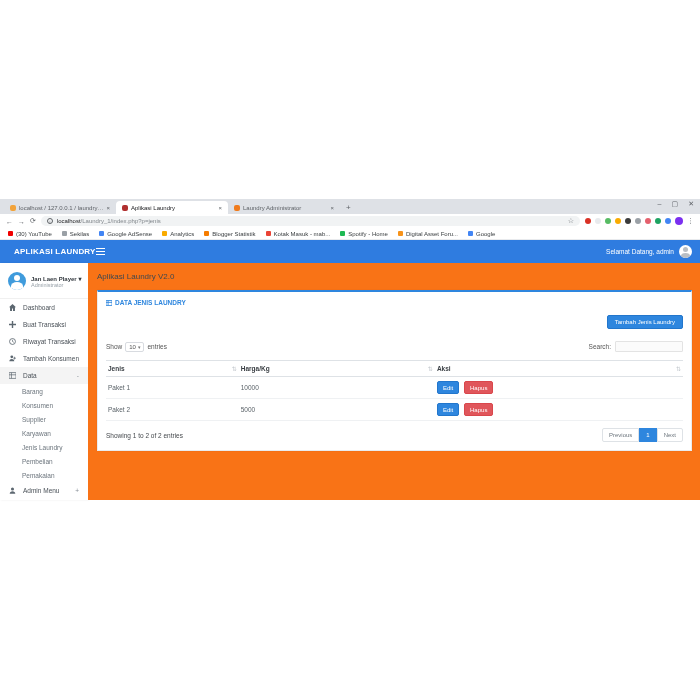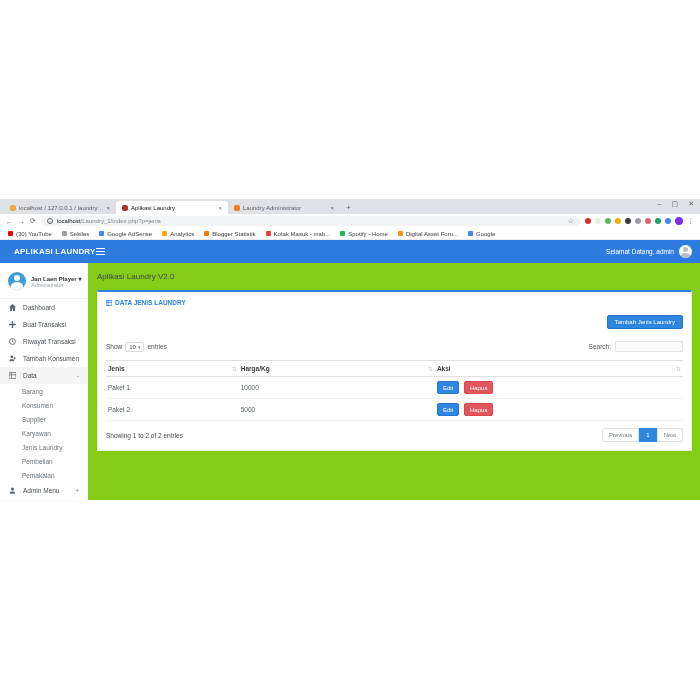--- a/index.html
+++ b/index.html
@@ -52,21 +52,21 @@
   .u-name { font-size:6px; font-weight:bold; color:#343a40; white-space:nowrap; }
   .u-role { font-size:5.5px; color:#98a1a9; }
   .sb-item { display:flex; align-items:center; gap:6px; padding:0 9px; height:17px; font-size:6.5px; color:#495057; }
   .sb-item.active { background:#f4f4f4; }
   .sb-item .ic { width:8px; text-align:center; color:#5c6770; flex:none; }
   .sb-item .caret { margin-left:auto; color:#868e96; font-size:6.5px; }
   .sb-sub { padding:0 0 0 22px; }
   .sb-subitem { height:14px; display:flex; align-items:center; font-size:6.5px; color:#6c757d; }
   svg.sic { display:block; }
 
-  .main { flex:1; background:#84cc16; padding:9px 8px 0 9px; overflow:hidden; }
+  .main { flex:1; background:#f97316; padding:9px 8px 0 9px; overflow:hidden; }
   .page-title { font-size:8px; color:#40484f; margin-bottom:9px; }
   .card { background:#fff; border-top:2px solid #2e86de; border:1px solid #e9ecef; border-top:2px solid #2e86de; box-shadow:0 0 1px rgba(0,0,0,.12); padding:7px 8px 8px 8px; }
   .card-head { display:flex; align-items:center; gap:3px; color:#2e86de; font-size:6.5px; font-weight:bold; }
   .btn-row { display:flex; justify-content:flex-end; margin-top:9px; }
   .btn-add { background:#2e86de; border:1px solid #2276cc; color:#fff; font-size:6px; padding:3px 7px; border-radius:2px; }
   .ctl-row { display:flex; align-items:center; margin-top:12px; font-size:6.5px; color:#555; }
   .show-select { display:inline-flex; align-items:center; gap:2px; border:1px solid #d8dbe0; border-radius:2px; padding:1px 3px; margin:0 3px; color:#555; background:#fff; font-size:6px; }
   .show-select .sel-caret { font-size:5px; color:#777; }
   .search-wrap { margin-left:auto; display:flex; align-items:center; gap:4px; }
   .search-input { width:68px; height:11px; border:1px solid #e3e3e3; background:#fbfbfb; border-radius:1px; }

